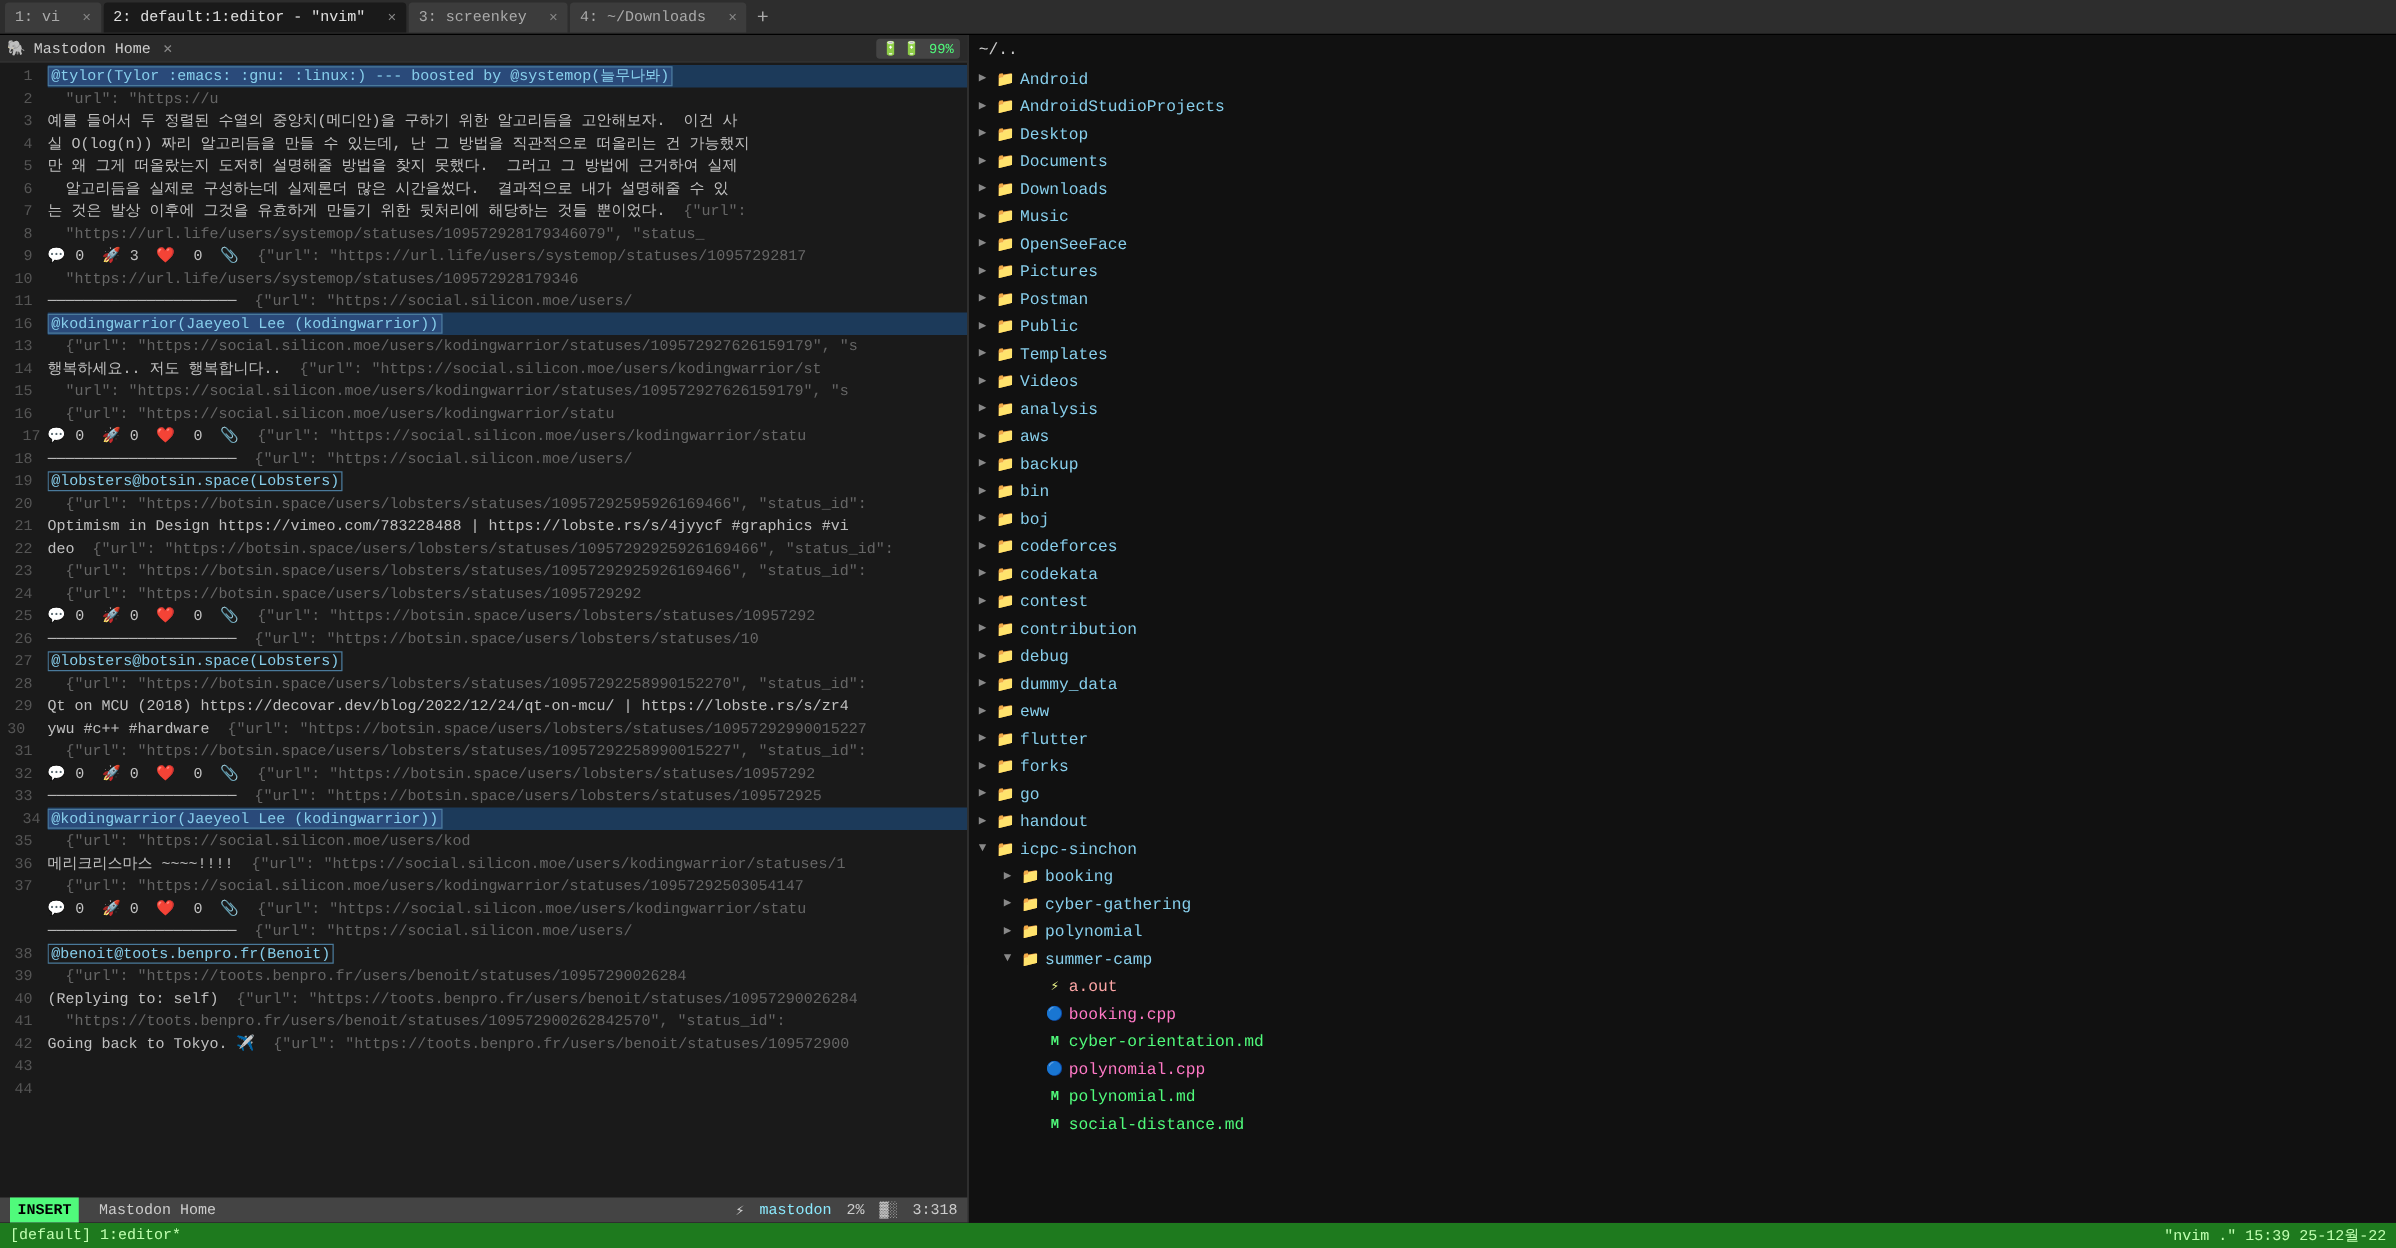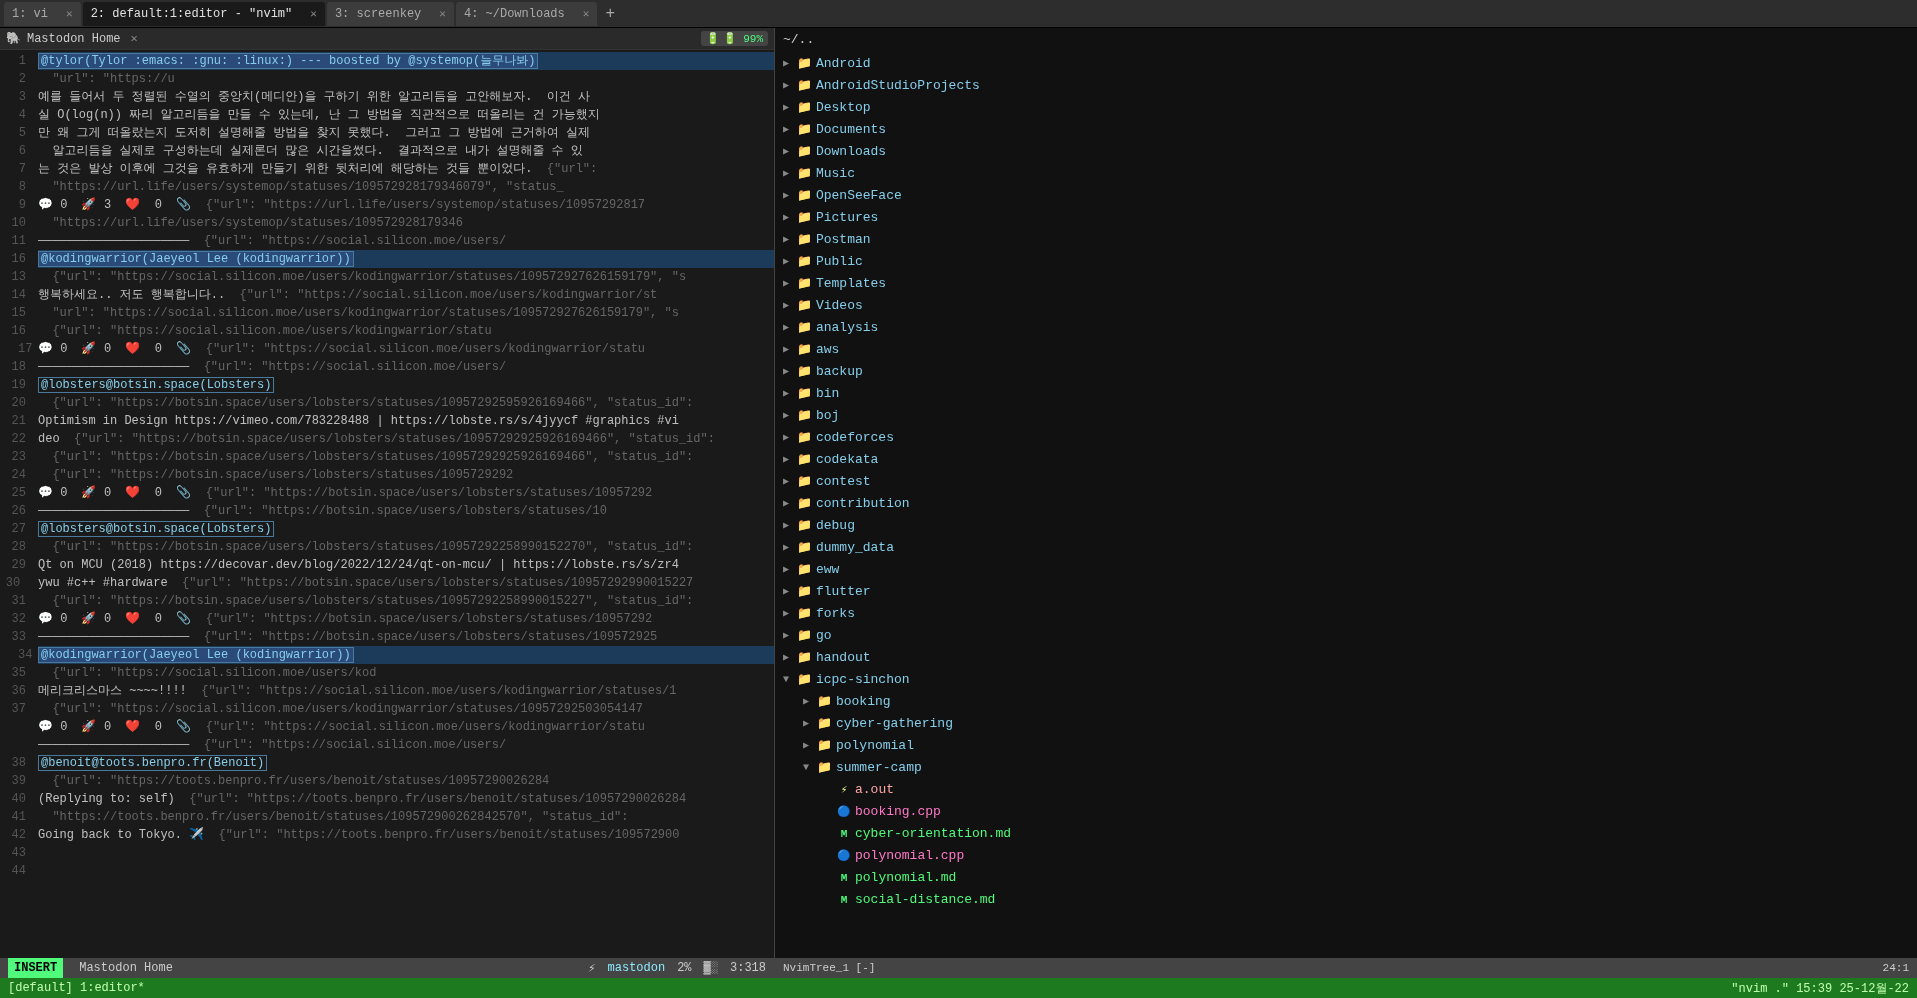--- a/index.html
+++ b/index.html
@@ -556,24 +556,20 @@
           <span class="tree-file-icon" style="color: rgb(80, 250, 123); font-weight: bold;">M</span>
           <span class="tree-label md">polynomial.md</span>
         </div>
         <div class="tree-item">
           <span class="tree-indent" style="width: 48px; display: inline-block;"></span>
           <span style="display: inline-block; width: 14px;"></span>
           <span class="tree-file-icon" style="color: rgb(80, 250, 123); font-weight: bold;">M</span>
           <span class="tree-label md">social-distance.md</span>
         </div>
       </div>
-    <div class="status-line" style="font-size:11px;">
-      <span>NvimTree_1 [-]</span>
-      <span style="margin-left:auto;">24:1</span>
-    </div>
   </div>
 
 </div>
 
 <div class="global-status-bar">
   <span>[default] 1:editor*</span>
   <span style="margin-left:auto;">"nvim ."  15:39 25-12월-22</span>
 </div>
 
 </body></html>

